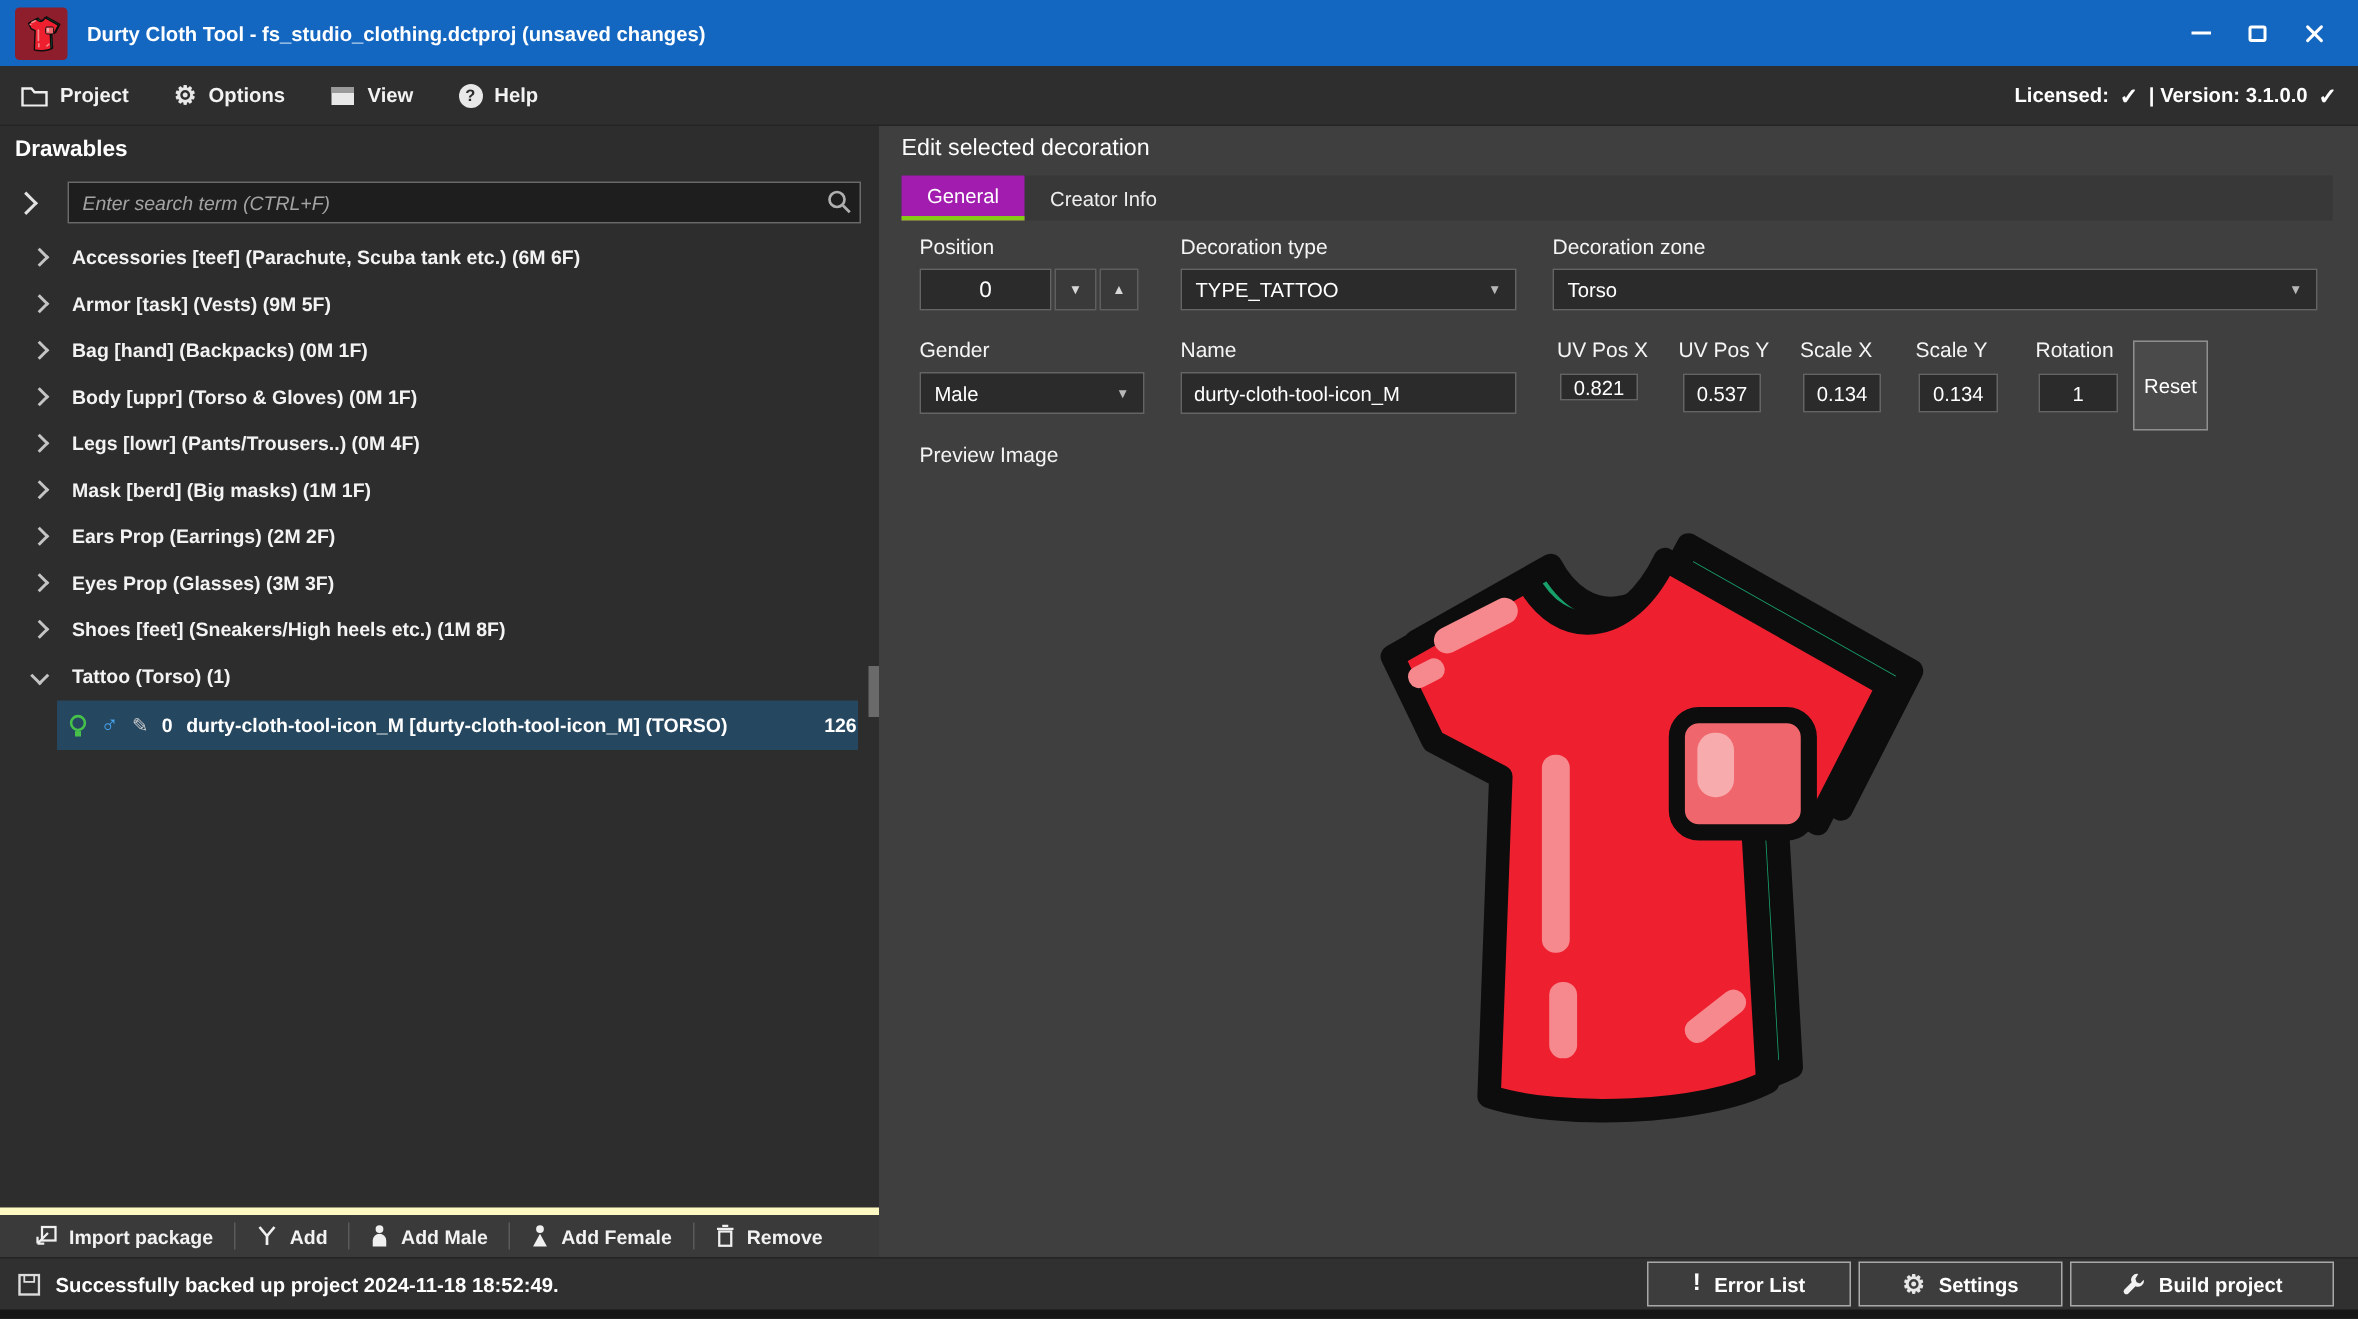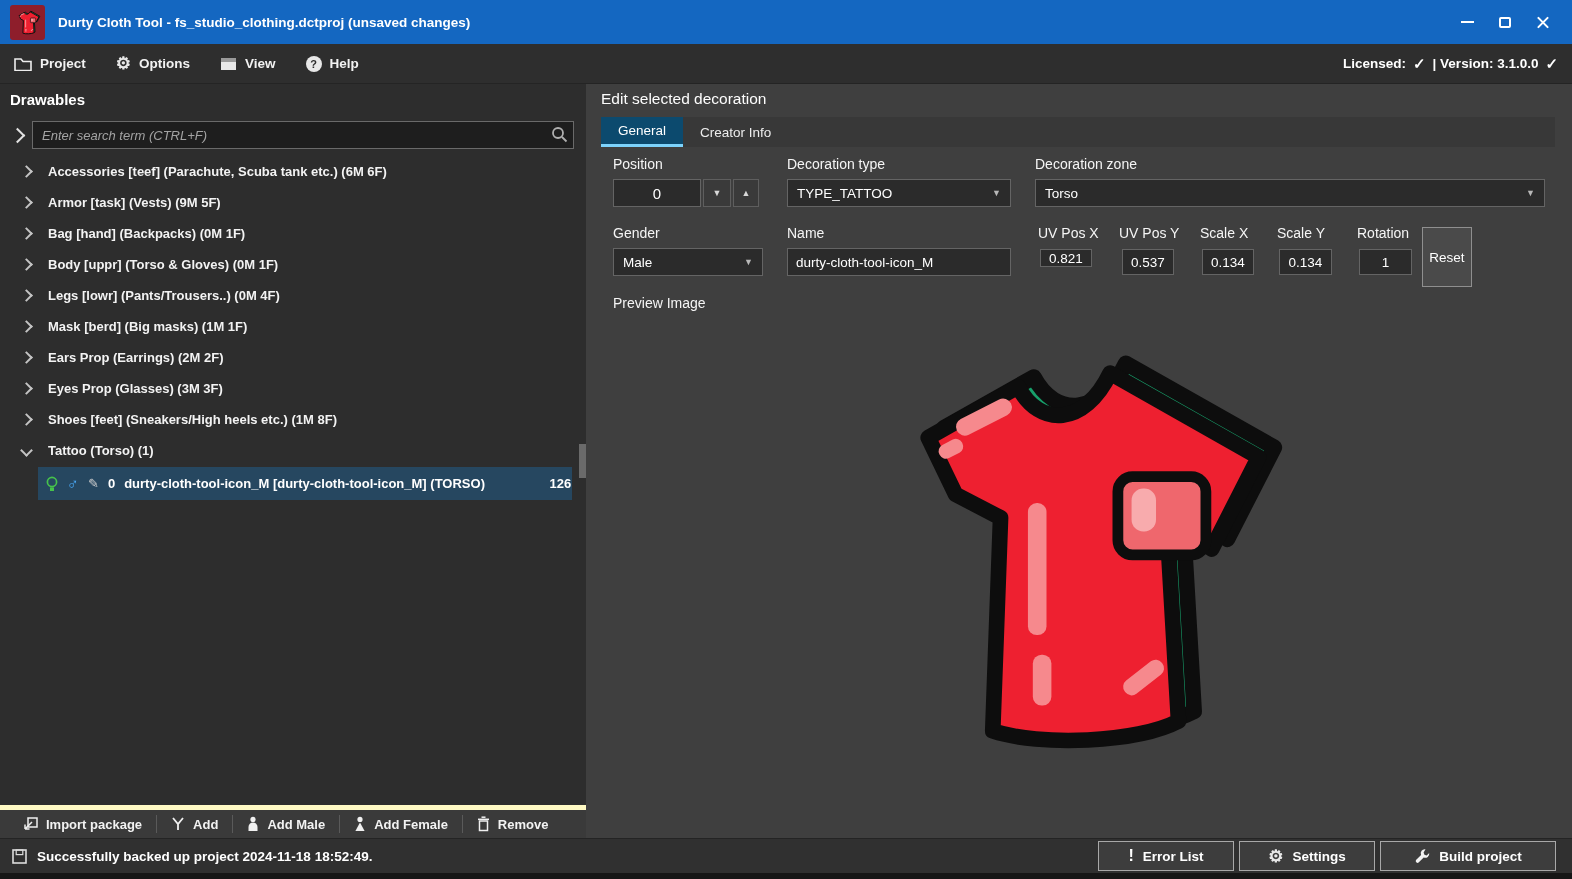--- a/index.html
+++ b/index.html
@@ -27,21 +27,21 @@
 .help-circle{width:16px;height:16px;border-radius:50%;background:#e8e8e8;color:#2c2c2c;font-size:11px;font-weight:bold;display:flex;align-items:center;justify-content:center;}
 .menu-right{margin-left:auto;display:flex;align-items:center;gap:7px;font-size:13.5px;font-weight:bold;}
 .check-glyph{font-size:15px;font-weight:bold;color:#fff;}
 
 
 .left-panel{position:absolute;top:84px;left:0;width:586px;bottom:41px;background:#2d2d2d;}
 .panel-title{position:absolute;top:7px;left:10px;font-size:15px;font-weight:bold;}
 .chev{display:inline-block;width:9px;height:9px;border-right:2px solid #c4c4c4;border-bottom:2px solid #c4c4c4;transform:rotate(-45deg);flex:0 0 auto;}
 .chev.down{transform:rotate(45deg);}
 .chev.big{width:11px;height:11px;border-width:2.5px;border-color:#e2e2e2;}
-.search-row{position:absolute;top:37px;left:12px;right:12px;height:28px;display:flex;align-items:center;gap:9px;}
+.search-row{position:absolute;top:37px;left:12px;right:12px;height:28px;display:flex;align-items:center;gap:22px;}
 .search-wrap{position:relative;flex:1;height:28px;}
 .search-input{width:100%;height:100%;background:#1e1e1e;border:1px solid #6a6a6a;color:#e0e0e0;font-style:italic;font-size:13px;padding:0 32px 0 9px;font-family:inherit;outline:none;}
 .search-input::placeholder{color:#a3a3a3;font-style:italic;}
 .search-icon{position:absolute;right:6px;top:5px;}
 .tree{position:absolute;top:72px;left:0;right:0;}
 .tree-row{height:31px;display:flex;align-items:center;padding-left:22px;gap:17px;}
 .tree-label{font-size:13px;font-weight:bold;color:#f3f3f3;white-space:nowrap;}
 .tree-child{position:relative;height:33px;margin:1px 14px 0 38px;background:#264760;display:flex;align-items:center;gap:9px;padding:0 8px;overflow:hidden;white-space:nowrap;}
 .tree-child .idx{font-size:13px;font-weight:bold;}
 .child-label{font-size:13px;font-weight:bold;}
@@ -51,21 +51,21 @@
 .scroll-thumb{position:absolute;top:360px;right:0;width:7px;height:34px;background:#6a6a6a;}
 .left-toolbar{position:absolute;left:0;bottom:0;width:100%;height:33px;background:#3a3a3a;border-top:5px solid #fef9c3;display:flex;align-items:center;padding:0 12px;}
 .tb-btn{display:flex;align-items:center;gap:8px;font-size:13px;font-weight:bold;color:#f2f2f2;padding:0 10px;height:26px;}
 .tb-sep{width:1px;height:18px;background:#5a5a5a;margin:0 4px;}
 
 
 .right-panel{position:absolute;top:84px;left:586px;right:0;bottom:41px;background:#3f3f3f;}
 .rp-title{position:absolute;top:6px;left:15px;font-size:15.5px;color:#fdfdfd;}
 .tabstrip{position:absolute;top:33px;left:15px;right:17px;height:30px;background:#383838;display:flex;}
 .tab{padding:0 17px;display:flex;align-items:center;font-size:13.5px;color:#ededed;}
-.tab.active{background:#0c4a6e;border-bottom:3px solid #7dd3fc;color:#fff;}
+.tab.active{background:#a21caf;border-bottom:3px solid #84cc16;color:#fff;}
 .flabel{position:absolute;font-size:14px;color:#f5f5f5;white-space:nowrap;}
 .ctrl{position:absolute;background:#2b2b2b;border:1px solid #646464;color:#fff;font-size:13.5px;font-family:inherit;}
 .dd{display:flex;align-items:center;padding:0 9px;}
 .dd-arrow{margin-left:auto;color:#b8b8b8;font-size:9px;}
 .num{text-align:center;outline:none;}
 input.ctrl{outline:none;}
 .spin-btn{position:absolute;background:#3a3a3a;border:1px solid #5e5e5e;color:#d8d8d8;font-size:9px;display:flex;align-items:center;justify-content:center;}
 .reset-btn{position:absolute;background:#4a4a4a;border:1px solid #8f8f8f;color:#fff;font-size:13.5px;display:flex;align-items:center;justify-content:center;font-family:inherit;}
 .preview-box{position:absolute;top:248px;left:258px;width:450px;height:440px;}
 

